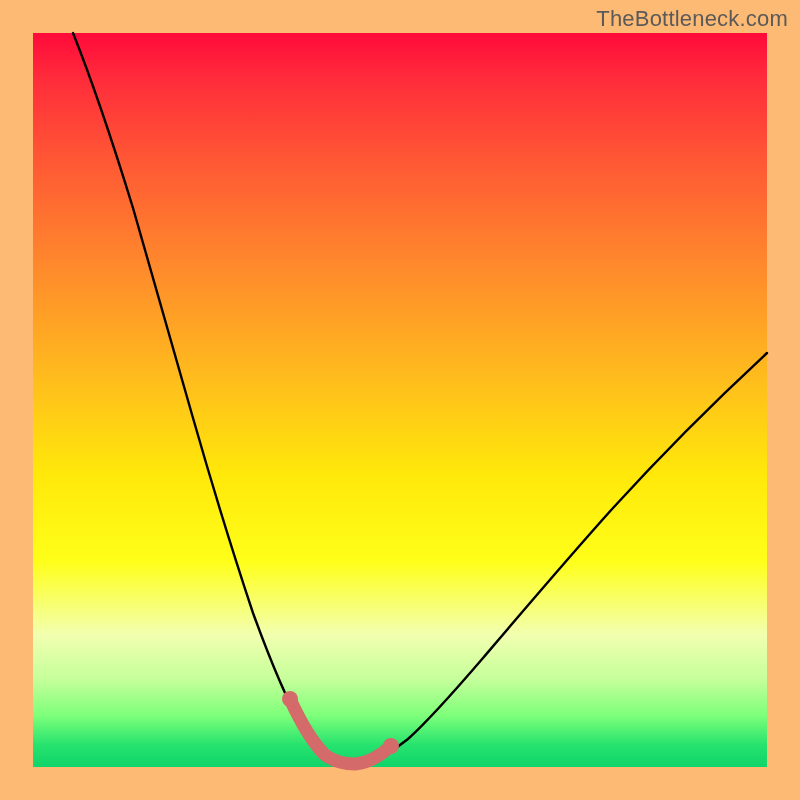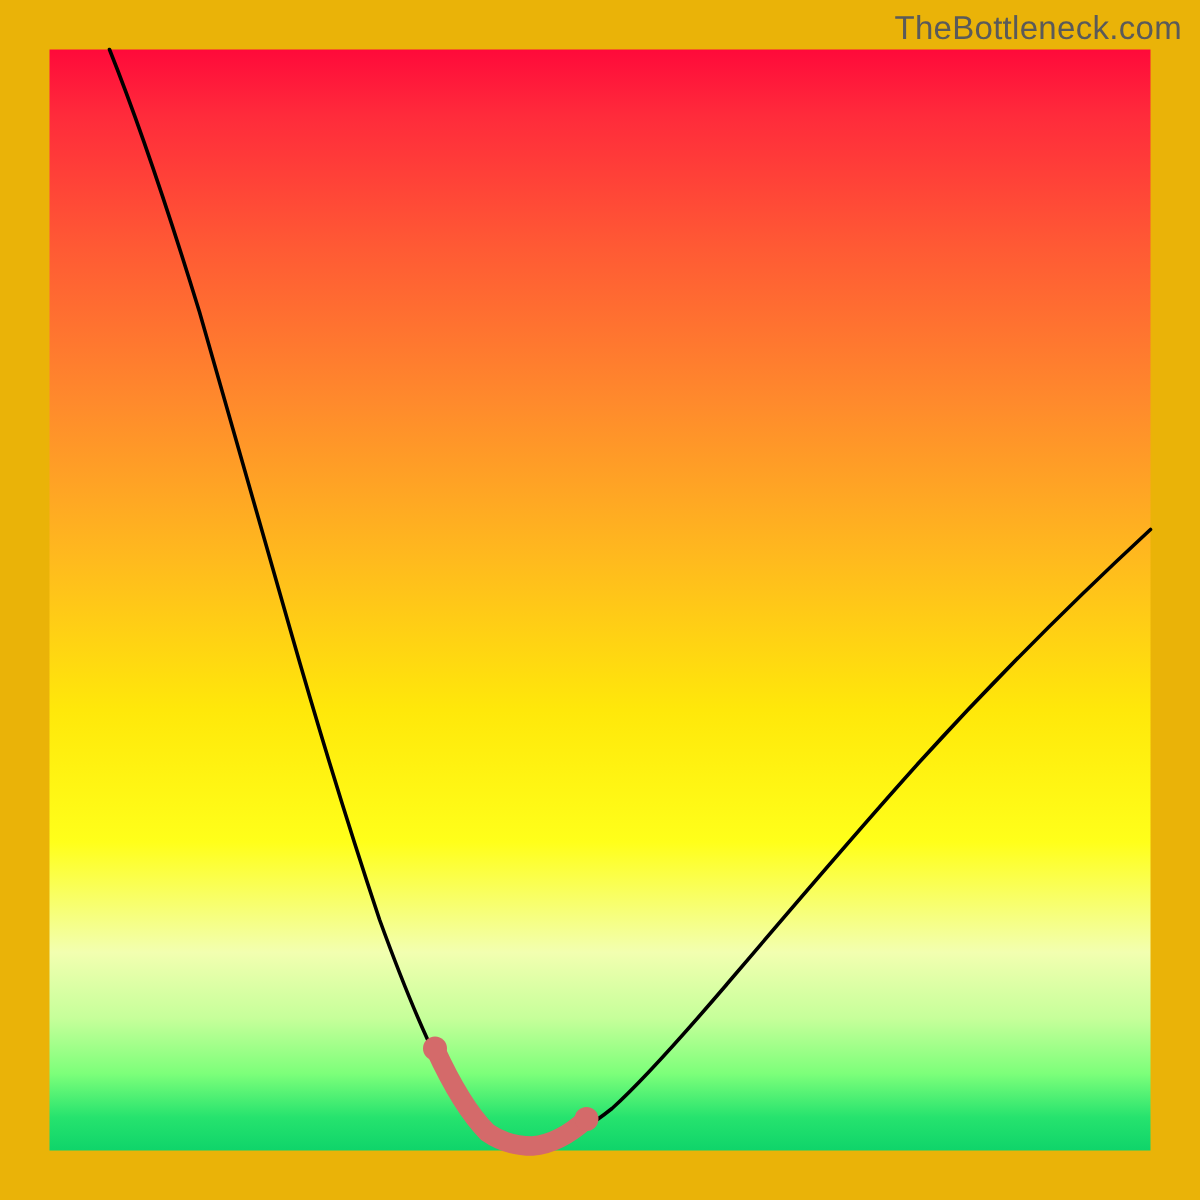--- a/index.html
+++ b/index.html
@@ -10,21 +10,21 @@
     background: #000;
     overflow: hidden;
     font-family: Arial, Helvetica, sans-serif;
   }
   .frame {
     position: absolute;
     left: 0;
     top: 0;
     width: 800px;
     height: 800px;
-    background: #eab308;
+    background: #fdba74;
   }
   .plot-area {
     position: absolute;
     left: 33px;
     top: 33px;
     width: 734px;
     height: 734px;
     
     background: linear-gradient(
       to bottom,

